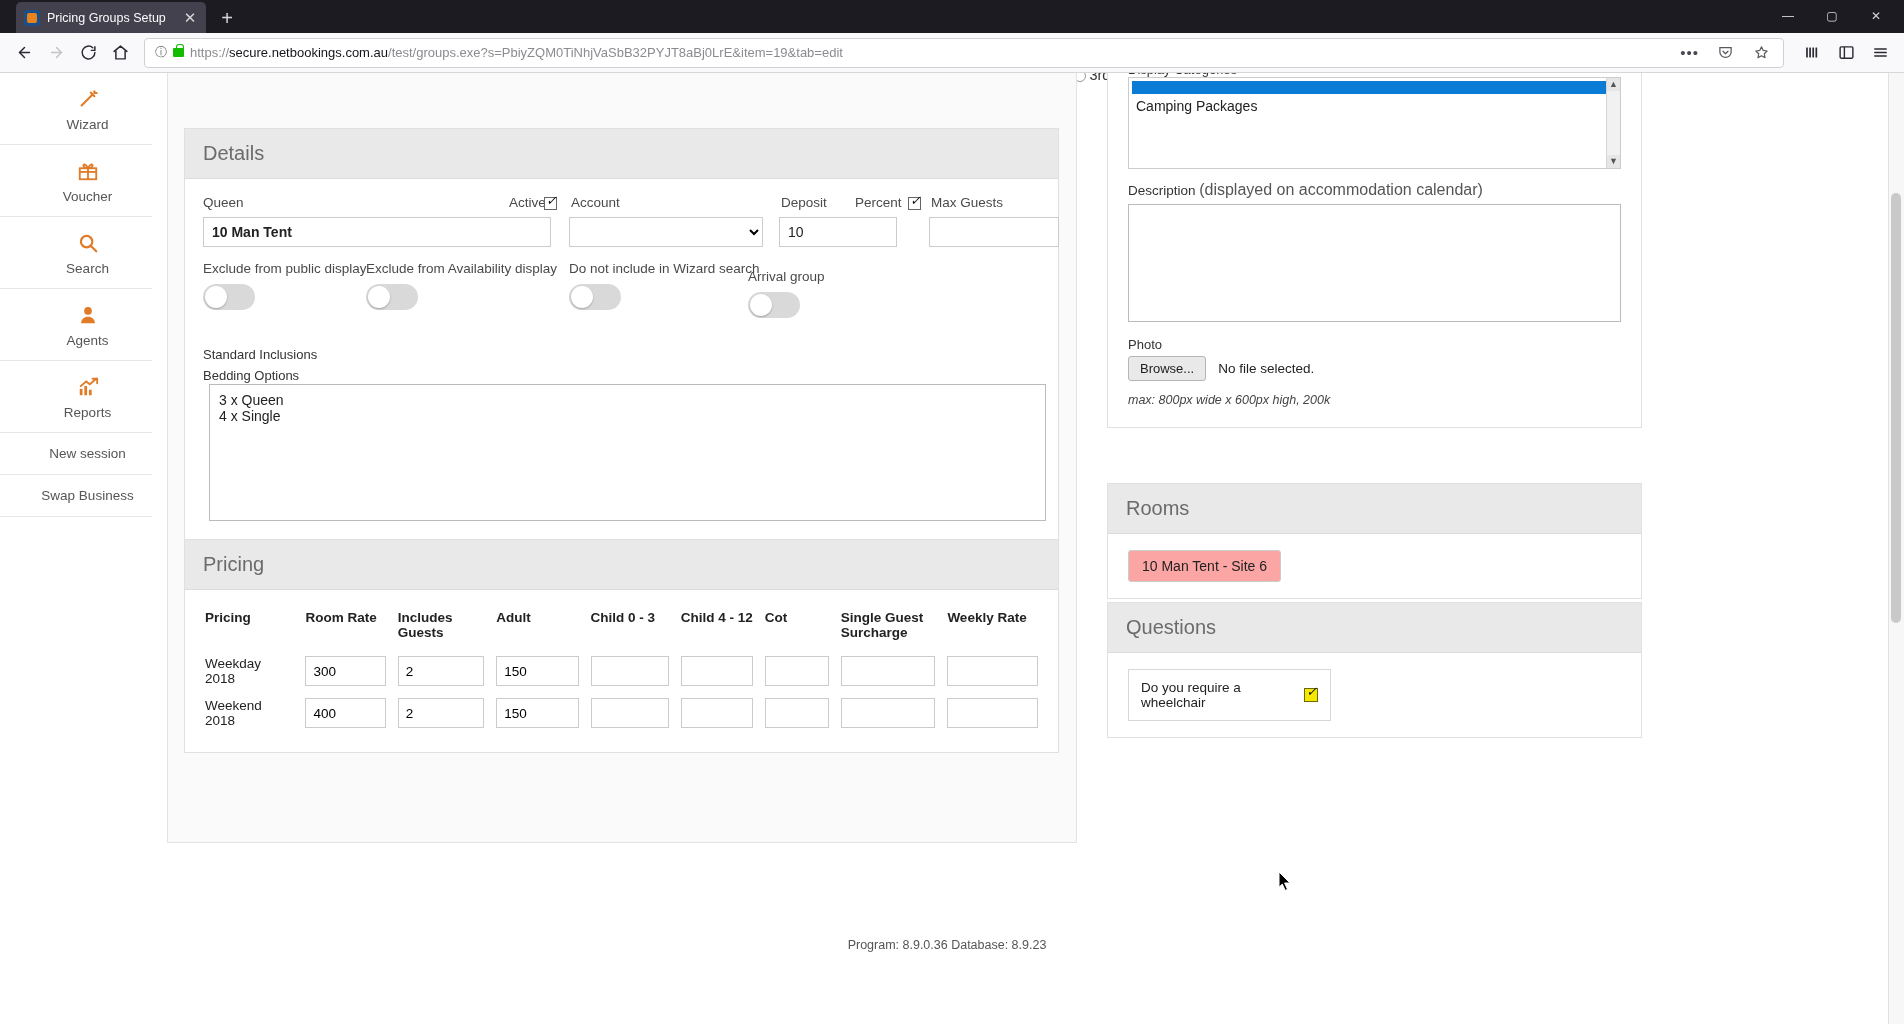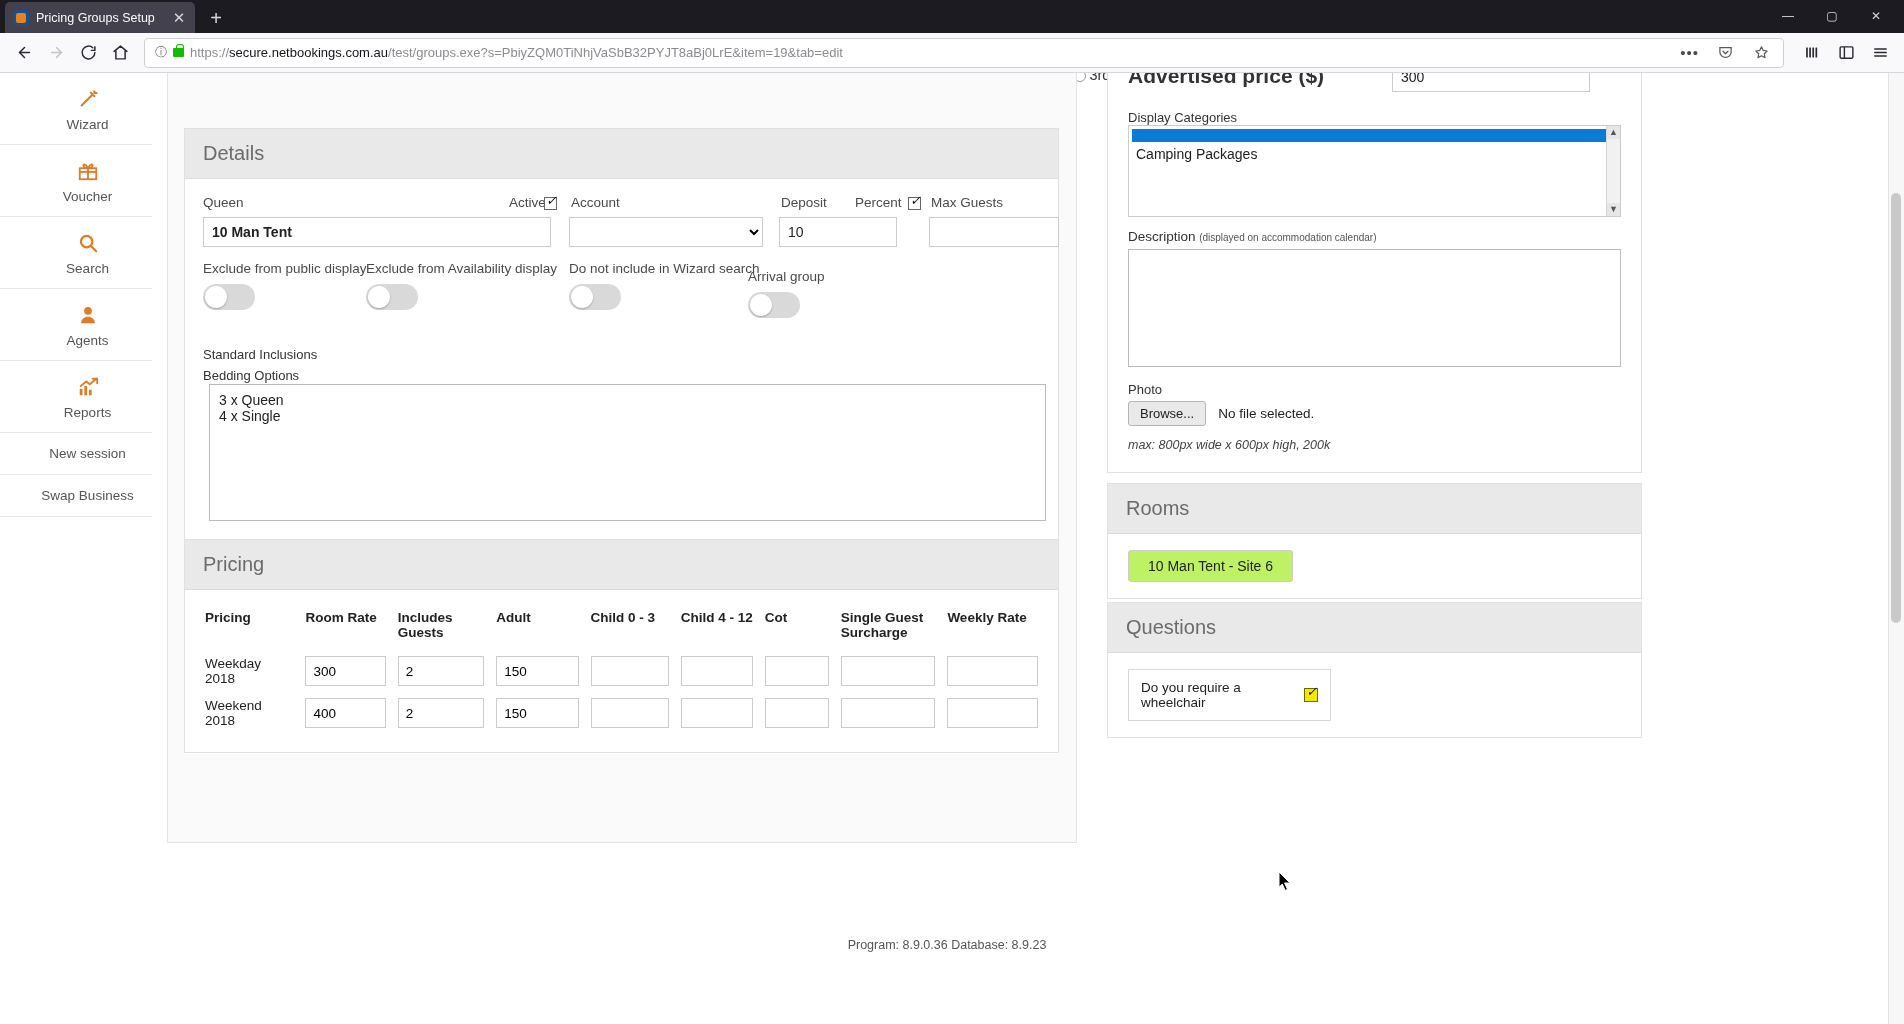--- a/index.html
+++ b/index.html
@@ -6,21 +6,21 @@
   html, body { margin:0; padding:0; }
   body {
     width:1904px; height:1024px;
     font-family:"Liberation Sans", sans-serif;
     font-size:13px; color:#333;
     background:#ffffff; overflow:hidden;
   }
 
   
   #chrome { width:1904px; background:#2b2a33; }
-  #tabstrip { height:33px; background:#1c1b22; display:flex; align-items:flex-end; padding-left:5px; position:relative; }
+  #tabstrip { height:33px; background:#1c1b22; display:flex; align-items:flex-end; padding-left:16px; position:relative; }
   .tab {
     height:31px; width:190px; background:#42414d; border-radius:5px 5px 0 0;
     display:flex; align-items:center; padding:0 6px 0 8px; color:#fbfbfe; font-size:12.5px;
   }
   .tab-fav { width:16px; height:16px; border-radius:3px; background:#1b4f8a; margin-right:7px;
              flex:0 0 auto; position:relative; overflow:hidden; }
   .tab-fav::after { content:""; position:absolute; left:3px; top:3px; width:10px; height:10px;
                     border-radius:2px; background:#e8821e; }
   .tab-title { flex:1 1 auto; white-space:nowrap; overflow:hidden; text-overflow:ellipsis; }
   .tab-close { width:20px; height:20px; line-height:19px; text-align:center; font-size:15px; color:#d7d7db;
@@ -108,22 +108,22 @@
   .lb-sel { background:#0a7cd6; height:13px; margin:3px 12px 2px 3px; }
   .lb-item { padding:2px 7px; font-size:14px; color:#222; }
   .lb-scroll { position:absolute; right:0; top:0; width:14px; bottom:0; background:#f1f1f1;
                border-left:1px solid #d6d6d6; }
   .lb-arrow { position:absolute; left:0; right:0; height:13px; font-size:9px; text-align:center;
               color:#555; line-height:13px; background:#e6e6e6; }
 
   .browsebtn { display:inline-block; border:1px solid #b5b5b5; background:#e9e9e9; border-radius:3px;
                padding:4px 11px; font-size:13px; color:#222; }
 
-  .roombtn { display:inline-block; border:1px solid #ccc; background:#bef264; border-radius:3px;
-             padding:7px 19px; font-size:14px; color:#222; }
+  .roombtn { display:inline-block; border:1px solid #ccc; background:#fca5a5; border-radius:3px;
+             padding:7px 13px; font-size:14px; color:#222; }
 
   .qrow { border:1px solid #d8d8d8; background:#fff; display:flex; align-items:center; justify-content:space-between;
           padding:10px 12px; }
   .qcb { width:14px; height:14px; background:#f5e800; border:1px solid #6a6a00; position:relative; }
   .qcb::after { content:"✓"; position:absolute; left:1px; top:-5px; font-size:13px; color:#111; }
 
   .cursor { position:absolute; width:0; height:0; pointer-events:none; }
   .cursor svg { display:block; }
 
   .footer { position:absolute; left:0; right:0; bottom:0; text-align:center; font-size:12.5px; color:#555; }
@@ -388,38 +388,34 @@
               <td><input value="" style=""></td>
               <td><input value="" style=""></td>
             </tr>
           </tbody>
         </table>
       </div>
     </div>
 
     <div class="card" style="position:absolute; left:955px; top:-34px; width:535px;">
       <div class="card-body" style="padding:14px 20px 20px 20px;">
-        <div style="position:relative; height:48px;">
-          <div style="position:absolute; left:0; top:10px; font-size:21px; color:#333; font-weight:bold;">Advertised price ($)</div>
-          <input class="txt norm" style="position: absolute; left: 264px; top: 8px; width: 198px;" value="300">
-        </div>
 
         <div class="fl" style="margin-top:8px;">Display Categories</div>
         <div class="listbox" style="height:92px;">
           <div class="lb-sel"></div>
           <div class="lb-item">Camping Packages</div>
           <div class="lb-scroll">
             <div class="lb-arrow" style="top:0;">▲</div>
             <div class="lb-arrow" style="bottom:0;">▼</div>
           </div>
         </div>
 
         <div style="margin-top:12px;">
           <span class="fl" style="display:inline; font-size:13.5px;">Description</span>
-          <span style="font-size:10px; color:#555;">(displayed on accommodation calendar)</span>
+          <span style="font-size:16px; color:#555;">(displayed on accommodation calendar)</span>
         </div>
         <textarea class="ta" style="width: 100%; height: 118px; margin-top: 5px;"></textarea>
 
         <div class="fl" style="margin-top:12px; margin-bottom:4px;">Photo</div>
         <div style="display:flex; align-items:center; gap:12px;">
           <span class="browsebtn">Browse...</span>
           <span style="font-size:13.5px; color:#222;">No file selected.</span>
         </div>
         <div style="margin-top:12px; font-size:12.5px; color:#444; font-style:italic;">max: 800px wide x 600px high, 200k</div>
       </div>

